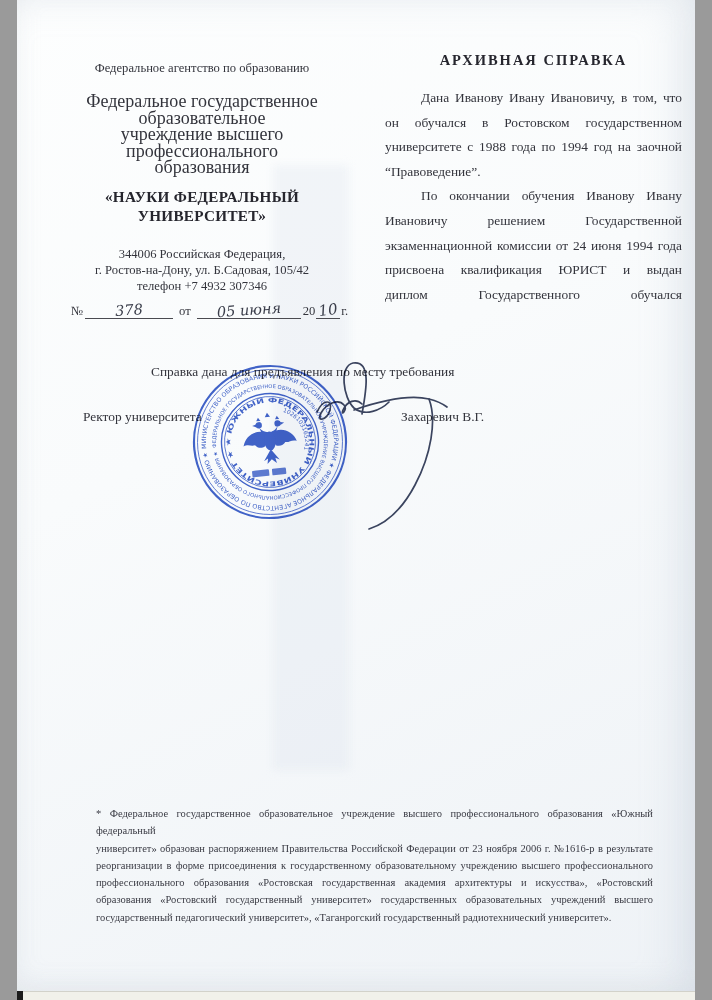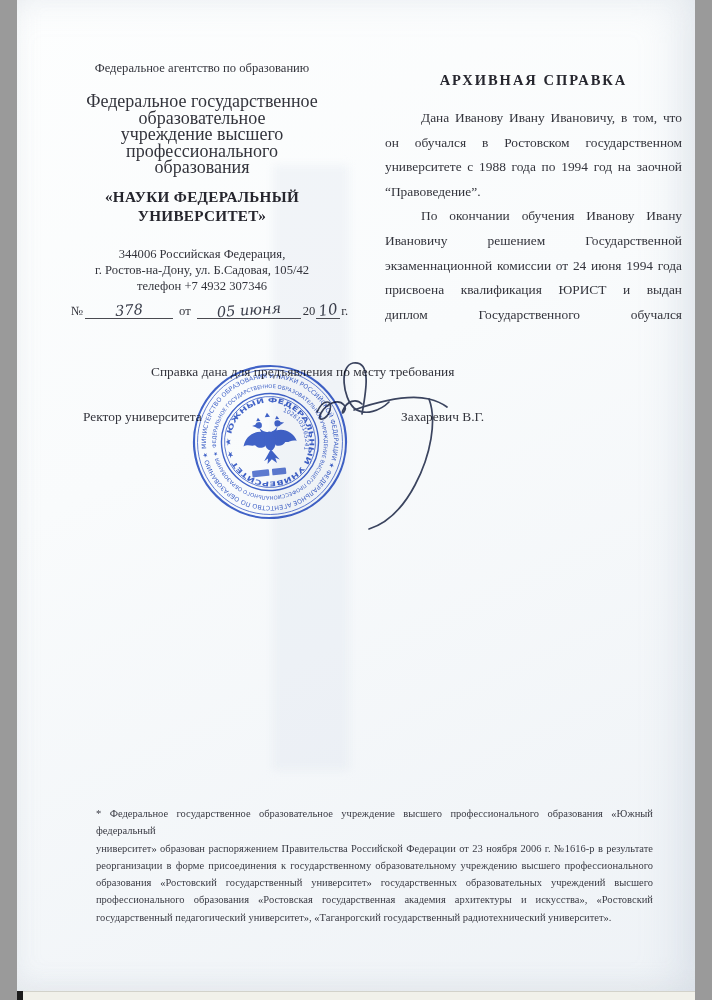--- a/index.html
+++ b/index.html
@@ -21,21 +21,21 @@
   .addr{font-size:12.6px;line-height:16px;margin-top:21px;}
   .refline{margin-top:9px;text-align:left;font-size:12.6px;white-space:nowrap;padding-left:2px;}
   .uline{display:inline-block;position:relative;border-bottom:1px solid #4a4a50;height:15px;vertical-align:bottom;}
   .u1{width:88px;margin:0 6px 0 2px;}
   .u2{width:104px;margin:0 2px 0 6px;}
   .u3{width:24px;margin:0 1px;}
   .hand{position:absolute;left:0;right:0;bottom:0;font-family:"DejaVu Serif",serif;font-style:italic;
     color:#3a3d4a;font-size:14.5px;text-align:center;transform:rotate(-4deg);white-space:nowrap;}
   .hand-year{font-size:15px;transform:rotate(-8deg);bottom:-1px;}
 
-  .right-col{position:absolute;left:368px;top:72px;width:297px;}
+  .right-col{position:absolute;left:368px;top:52px;width:297px;}
   .cert-title{font-size:14.5px;font-weight:bold;letter-spacing:2px;text-align:center;color:#26262e;margin-bottom:17px;}
   .bodyline{font-size:13.4px;line-height:24.6px;text-align:justify;text-align-last:justify;}
   .bodyline.last{text-align-last:left;}
   .bodyline.ind{text-indent:36px;}
 
   .statement{position:absolute;left:134px;top:364px;font-size:13.4px;}
   .sig-role{position:absolute;left:66px;top:409px;font-size:13.4px;}
   .sig-name{position:absolute;left:384px;top:409px;font-size:13.4px;}
 
   .stamp{position:absolute;left:167px;top:356px;width:172px;height:172px;
@@ -139,20 +139,20 @@
       <path d="M345,414 C349,392 355,360 336,363 C322,366 326,398 337,408 C348,417 364,410 372,402"></path>
       <path d="M337,410 C360,402 390,394 412,399 C420,401 426,404 430,407"></path>
       <path d="M412,399 C420,420 414,455 398,485 C388,504 374,522 352,529"></path>
     </g>
   </svg>
 
   <div class="footnote">
     <div class="fnline">* Федеральное государственное образовательное учреждение высшего профессионального образования «Южный федеральный</div>
     <div class="fnline">университет» образован распоряжением Правительства Российской Федерации от 23 ноября 2006 г. №1616-р в результате</div>
     <div class="fnline">реорганизации в форме присоединения к государственному образовательному учреждению высшего профессионального</div>
+    <div class="fnline">профессионального образования «Ростовская государственная академия архитектуры и искусства», «Ростовский</div>
     <div class="fnline">образования «Ростовский государственный университет» государственных образовательных учреждений высшего</div>
-    <div class="fnline">профессионального образования «Ростовская государственная академия архитектуры и искусства», «Ростовский</div>
     <div class="fnline last">государственный педагогический университет», «Таганрогский  государственный радиотехнический университет».</div>
   </div>
 
   <div class="scan-bottom"></div>
   <div class="corner-mark"></div>
 </div>
 
 </body></html>

